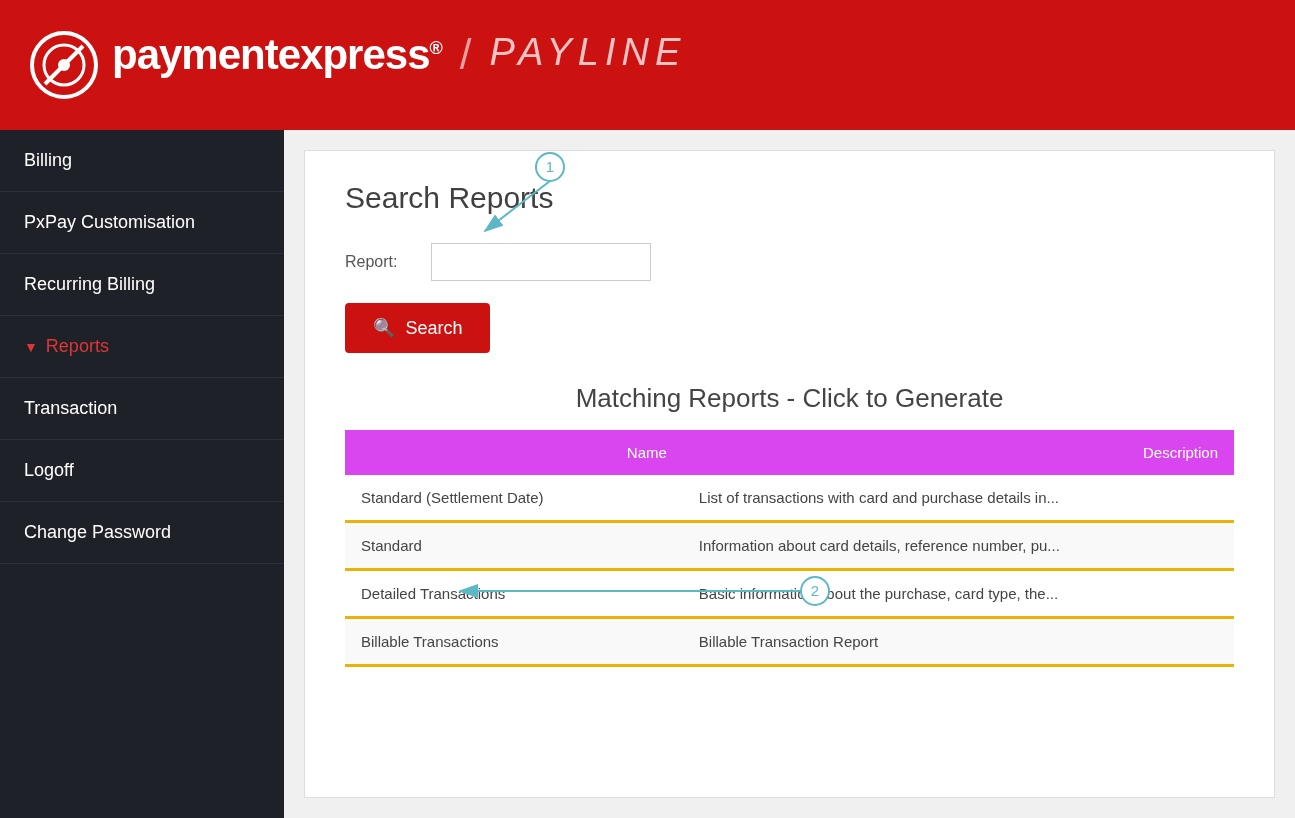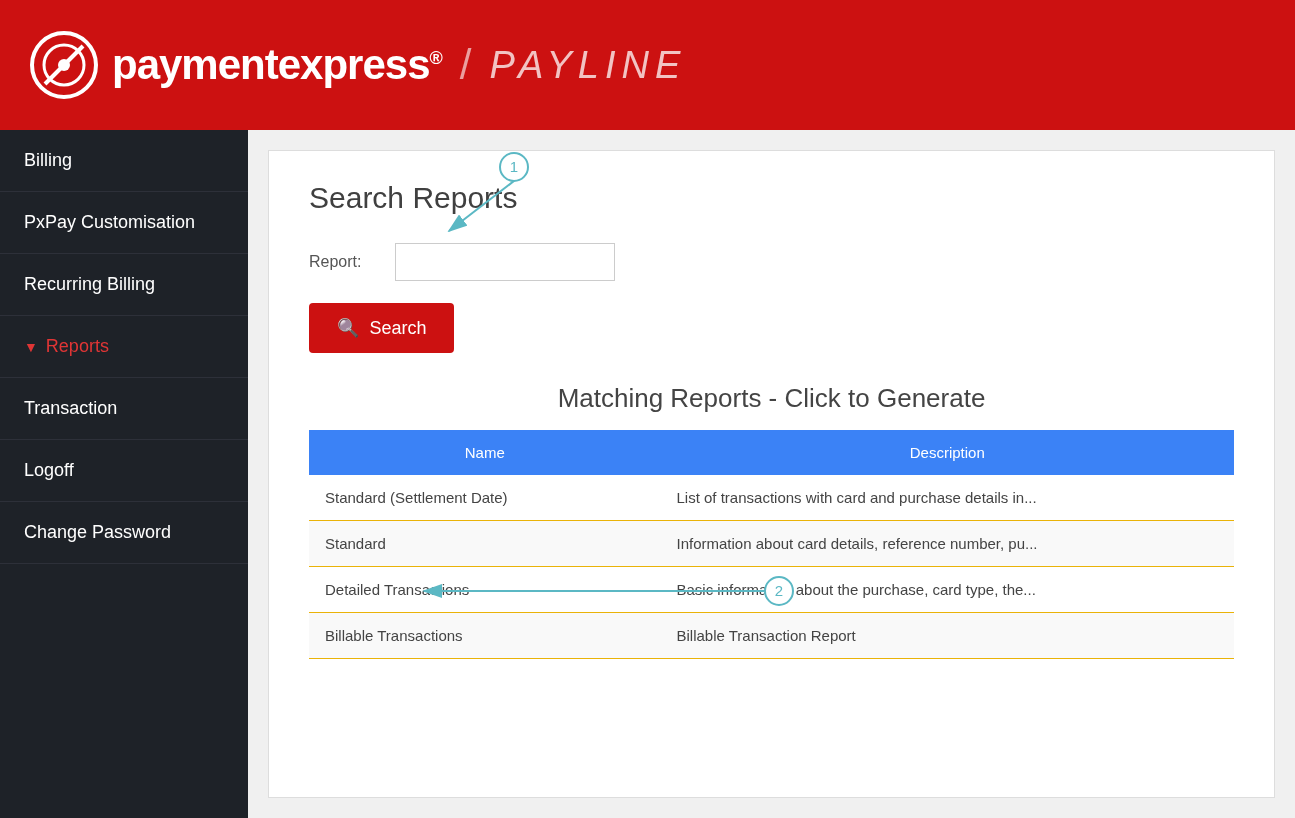--- a/index.html
+++ b/index.html
@@ -9,21 +9,20 @@
     .header {
       background: #cc1111;
       height: 130px;
       display: flex;
       align-items: center;
       padding: 0 30px;
       flex-shrink: 0;
     }
     .logo-area {
       display: flex;
-      align-items: center;
       gap: 0;
     }
     .logo-icon {
       width: 68px;
       height: 68px;
       margin-right: 14px;
     }
     .logo-text {
       font-size: 42px;
       color: white;
@@ -46,21 +45,21 @@
 
     
     .body-area {
       display: flex;
       flex: 1;
       overflow: hidden;
     }
 
     
     .sidebar {
-      width: 248px;
+      width: 284px;
       background: #1e2228;
       flex-shrink: 0;
       display: flex;
       flex-direction: column;
     }
     .sidebar-item {
       padding: 20px 24px;
       color: #ffffff;
       font-size: 18px;
       font-weight: 400;
@@ -151,32 +150,32 @@
       margin-bottom: 16px;
       text-align: center;
     }
 
     
     .reports-table {
       width: 100%;
       border-collapse: collapse;
     }
     .reports-table th {
-      background: #3b82f6;
+      background: #d946ef;
       color: white;
       padding: 14px 16px;
-      text-align: center;
+      text-align: right;
       font-size: 15px;
       font-weight: 500;
     }
     .reports-table td {
       padding: 14px 16px;
       font-size: 15px;
       color: #444;
-      border-bottom: 1px solid #eab308;
+      border-bottom: 3px solid #eab308;
     }
     .reports-table tr:nth-child(even) td {
       background: #f9f9f9;
     }
     .name-col { width: 38%; }
     .desc-col { width: 62%; }
     .annotation-svg {
       position: absolute;
       top: 0; left: 0;
       width: 100%;

